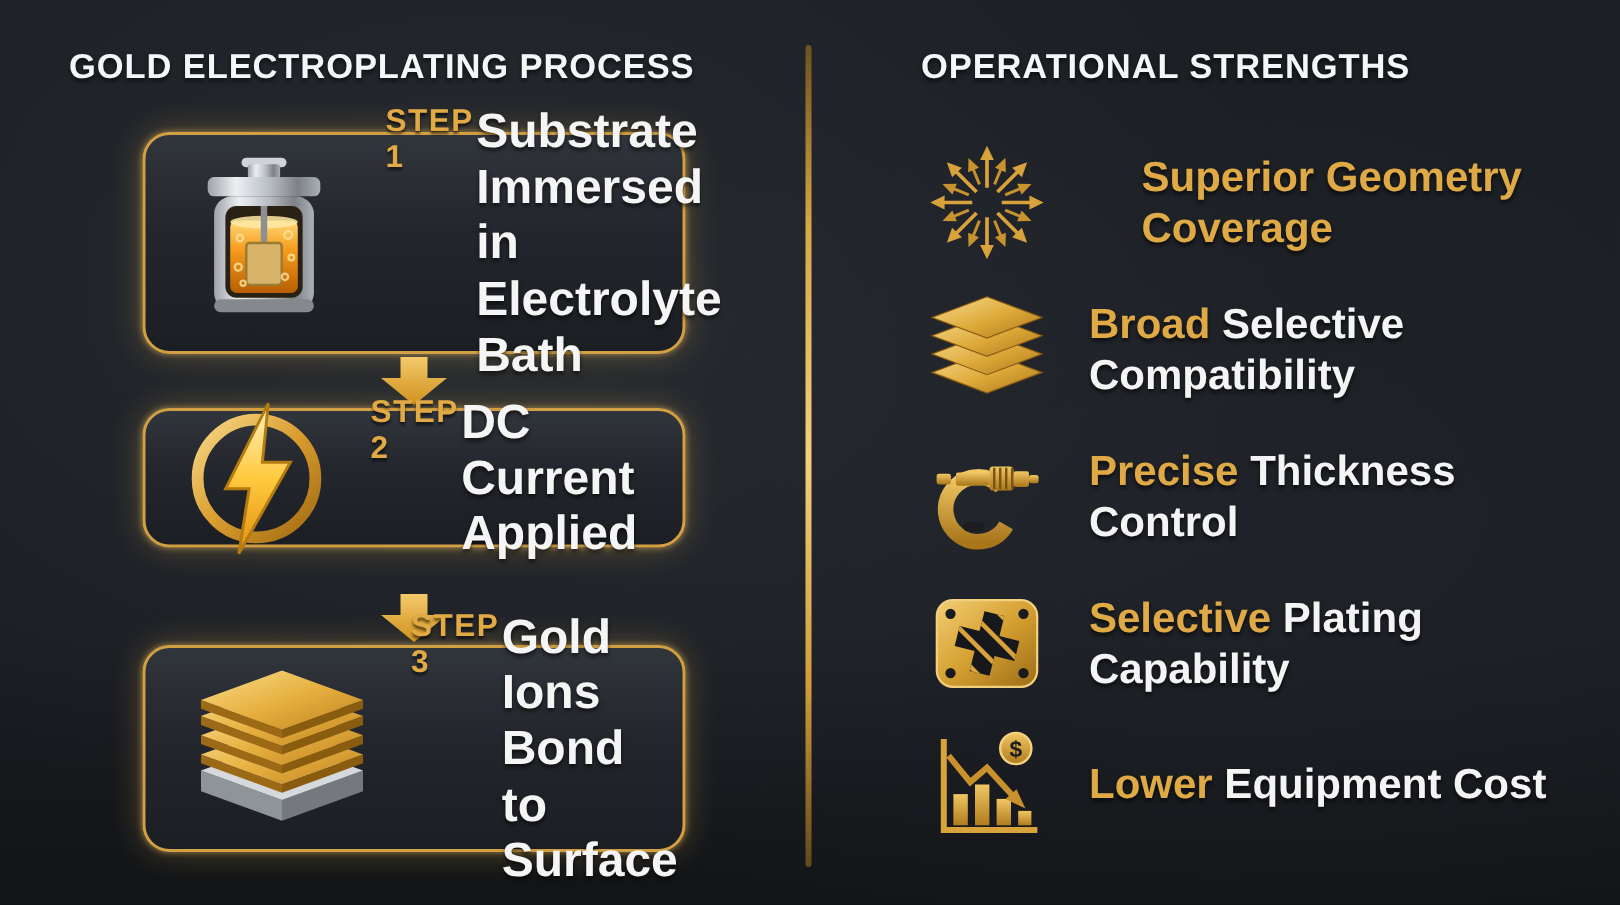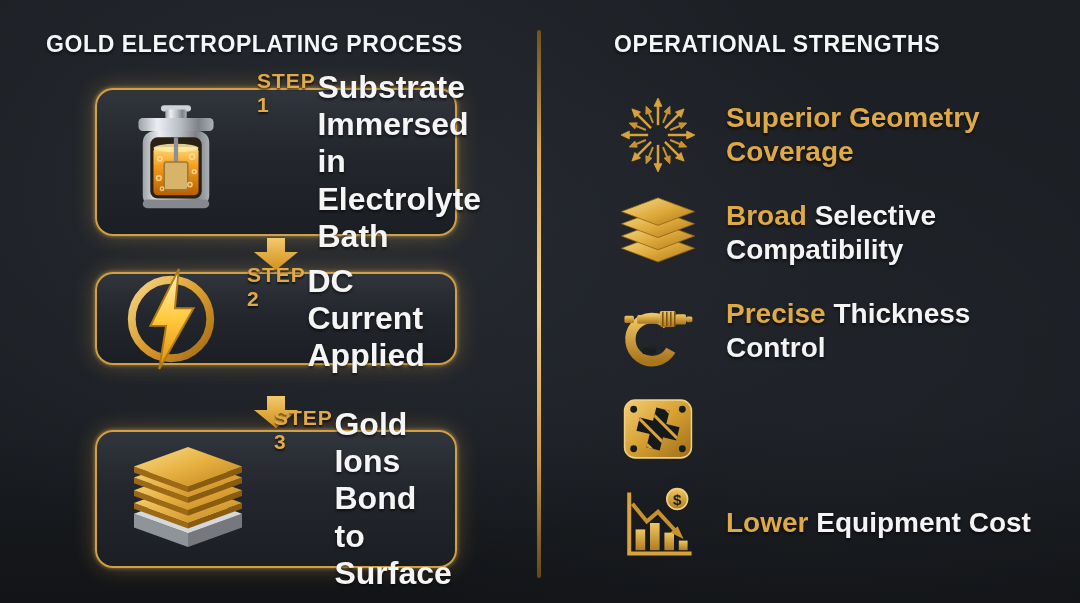--- a/index.html
+++ b/index.html
@@ -42,21 +42,21 @@
   .step-label{ color:#e2aa45; font-size:21px; font-weight:800; letter-spacing:1px; text-shadow:0 2px 2px rgba(0,0,0,.6); }
   .step-title{ color:#f5f5f5; font-size:32px; font-weight:800; line-height:1.16; max-width:210px; text-shadow:0 2px 3px rgba(0,0,0,.6); }
 
   .flow-arrow{ position:absolute; left:254px; width:44px; height:32px; }
 
   
   .strength-row{
     position:absolute; left:614px; width:450px; height:90px;
     display:flex; align-items:center;
   }
-  #strength-row-1{ top:90px; }
+  #strength-row-1{ top:90px;gap:35px; }
   #strength-row-2{ top:188px; }
   #strength-row-3{ top:286px; }
   #strength-row-4{ top:384px; }
   #strength-row-5{ top:478px; }
   .strength-icon{ flex:0 0 88px; display:flex; align-items:center; justify-content:center; }
   .strength-text{ margin-left:24px; font-size:28px; font-weight:800; line-height:1.2; max-width:330px; text-shadow:0 2px 3px rgba(0,0,0,.65); }
   .gold-text{ color:#dfa946; }
   .white-text{ color:#f4f4f4; }
 </style>
 </head>
@@ -303,20 +303,21 @@
         <path d="M41,23 h18 v18 h18 v18 h-18 v18 h-18 v-18 h-18 v-18 h18 z" transform="rotate(14 50 50)" fill="#16181c"></path>
         <g clip-path="url(#pl-cross)" stroke="#d9a33b" stroke-width="4">
           <line x1="10" y1="45" x2="65" y2="100"></line>
           <line x1="22" y1="33" x2="77" y2="88"></line>
           <line x1="34" y1="21" x2="89" y2="76"></line>
           <line x1="46" y1="9" x2="101" y2="64"></line>
           <line x1="58" y1="-3" x2="113" y2="52"></line>
         </g>
       </svg>
     </span>
+    <span class="strength-text"><span class="gold-text">Selective</span><span class="white-text"> Plating Capability</span></span>
   </div>
 
   <div class="strength-row" id="strength-row-5">
     <span class="strength-icon">
       <svg width="80" height="80" viewBox="0 0 100 100">
         <defs>
           <linearGradient id="ch-g" x1="0" y1="0" x2="0" y2="1">
             <stop offset="0" stop-color="#f0c763"></stop>
               <stop offset="1" stop-color="#b07c1e"></stop>
           </linearGradient>

